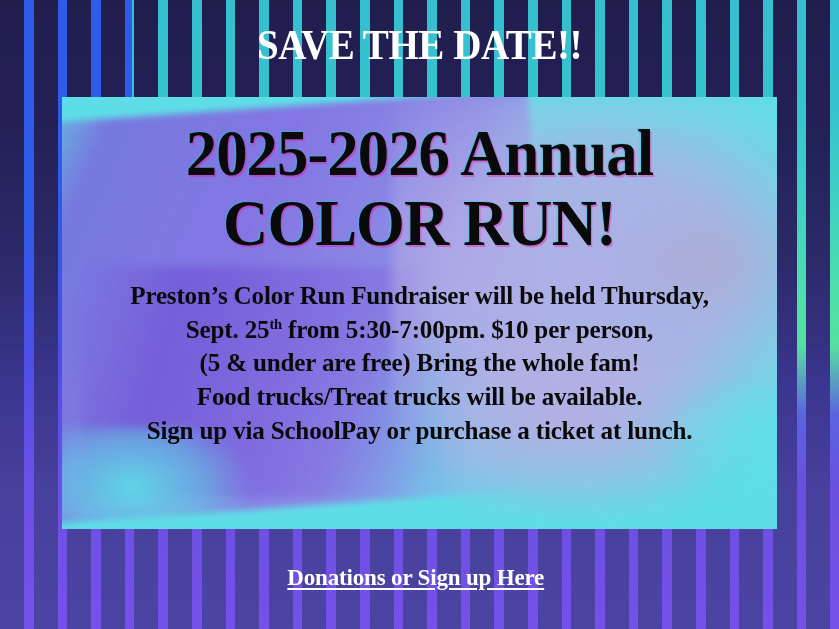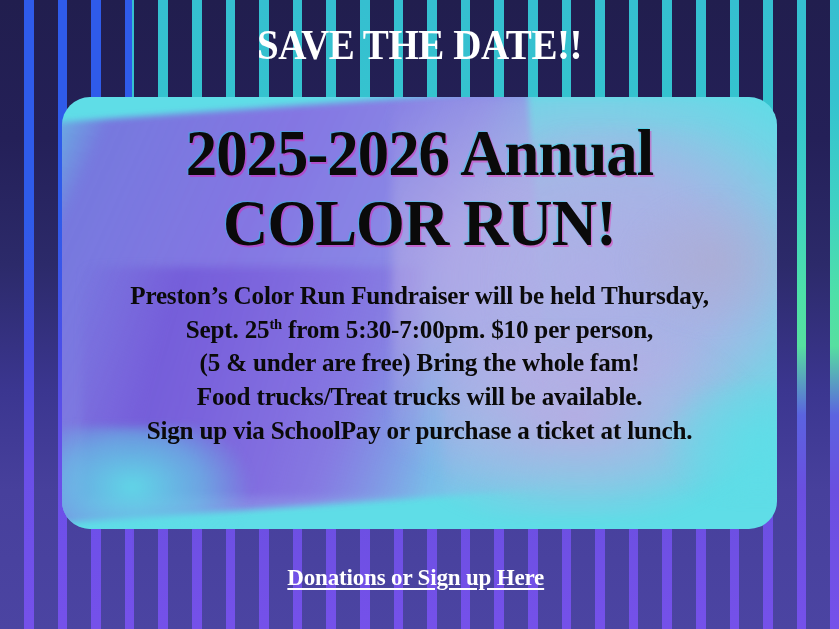--- a/index.html
+++ b/index.html
@@ -101,21 +101,20 @@
   
   .card {
     position: absolute;
     left: 62px;
     top: 97px;
     width: 715px;
     height: 432px;
     background: #5fdde7;
     overflow: hidden;
     z-index: 4;
-    border-radius: 28px;
   }
   
   .wc {
     position: absolute;
     pointer-events: none;
   }
   .wc1 { 
     left: -40px; top: 10px; width: 520px; height: 400px;
     background: linear-gradient(118deg,
        rgba(124,96,220,0.0) 0%,

